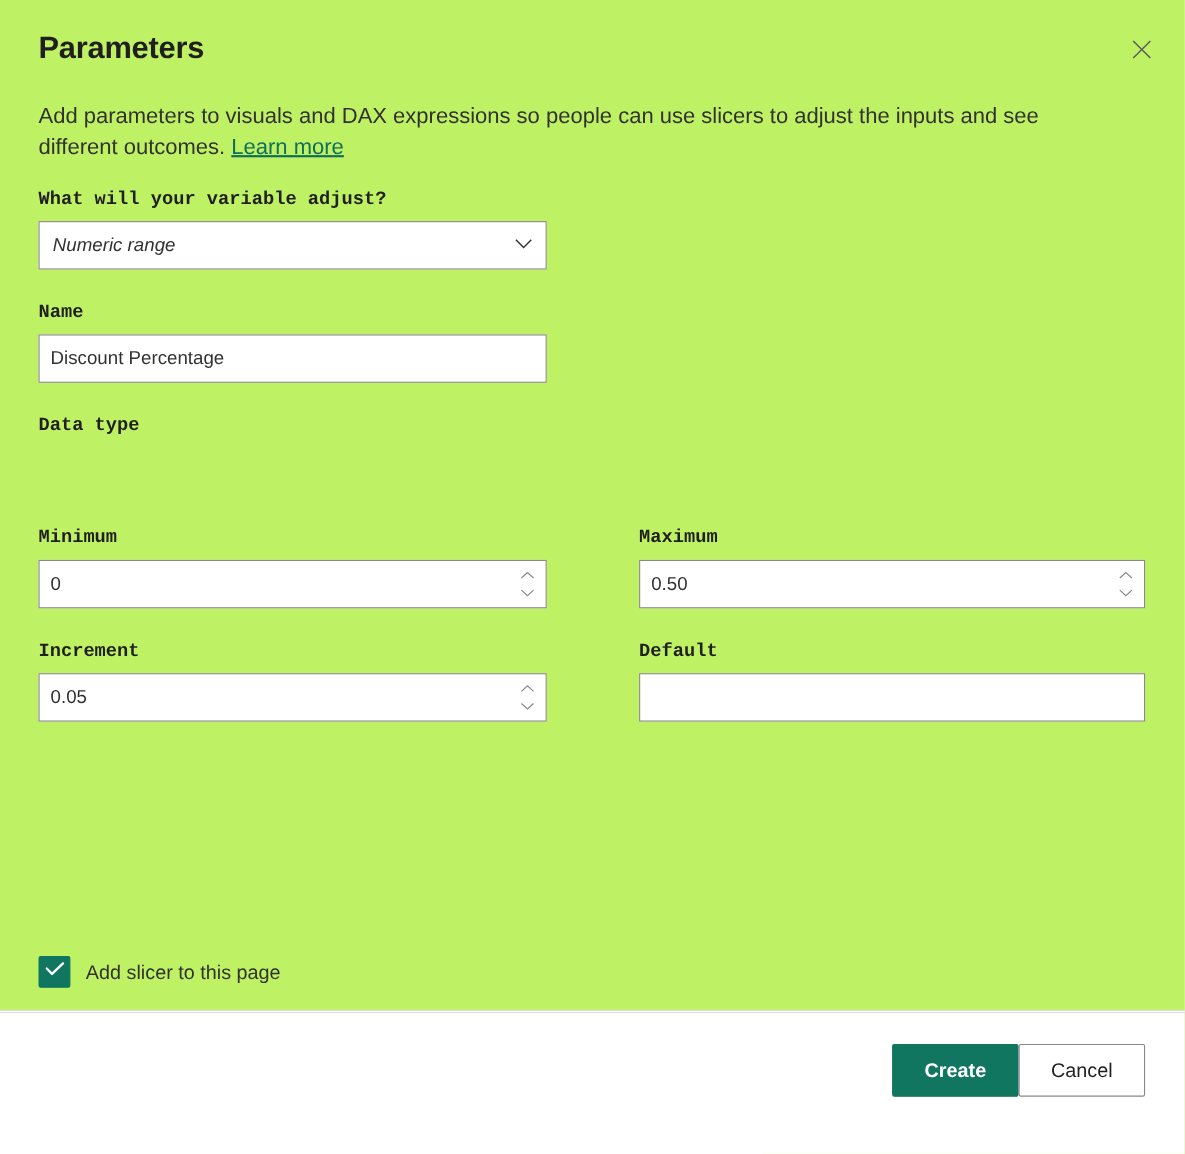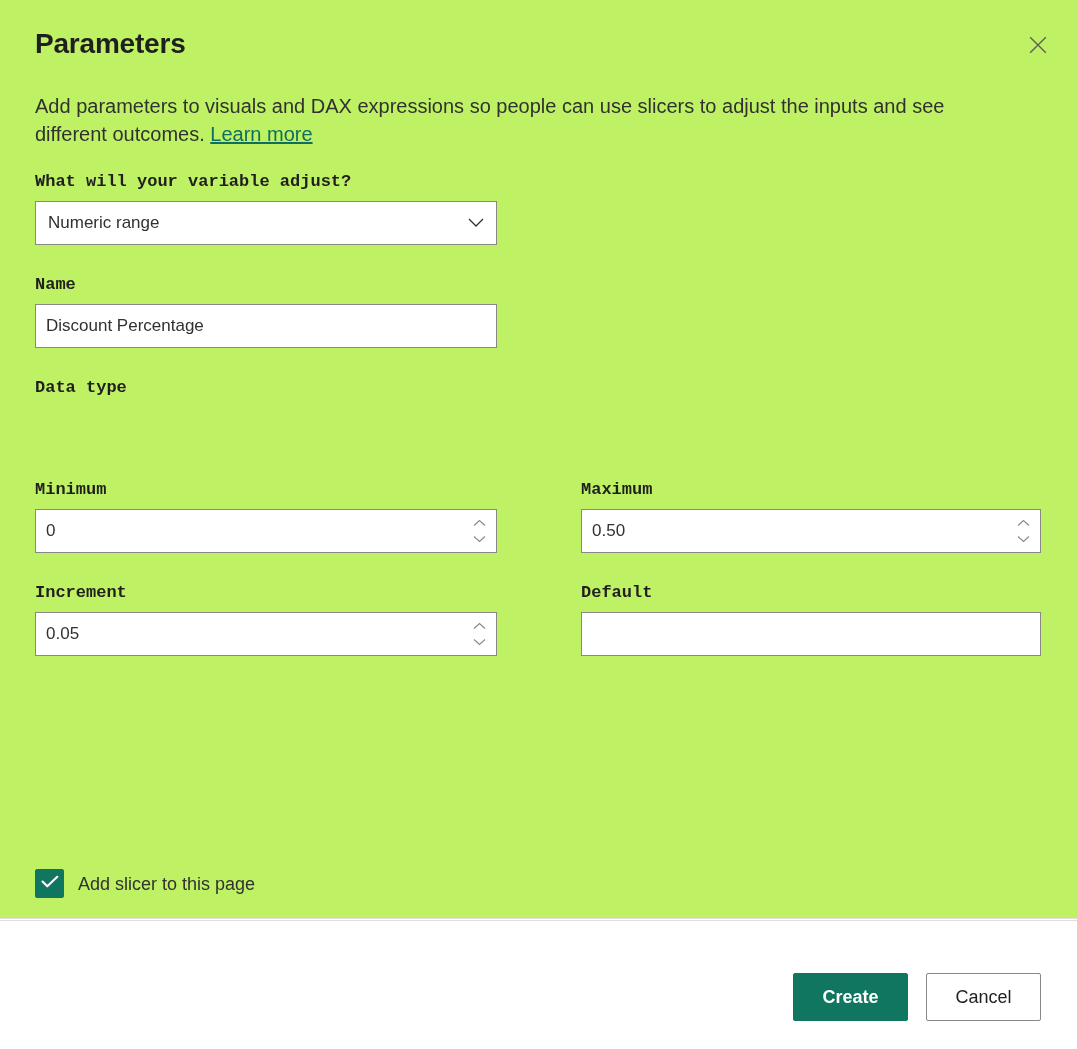--- a/index.html
+++ b/index.html
@@ -106,20 +106,21 @@
     display: flex;
     align-items: center;
   }
   .control.text-input {
     padding: 0 10px;
     align-items: center;
   }
   .control.dropdown {
     padding: 0 34px 0 12px;
     cursor: pointer;
+    font-style: italic;
   }
   .control.spinner {
     padding: 0 30px 0 10px;
   }
   .control .value {
     font-size: 17px;
     color: #323130;
     line-height: 22px;
     white-space: nowrap;
     overflow: hidden;
@@ -199,23 +200,23 @@
   .footer {
     position: absolute;
     left: 0;
     top: 921px;
     width: 1077px;
     height: 127px;
   }
   .footer-buttons {
     position: absolute;
     right: 36px;
-    top: 52px;
-    display: flex;
-    gap: 18px;
+    top: 28px;
+    display: flex;
+    gap: 0;
     justify-content: space-between;
   }
   .btn {
     box-sizing: border-box;
     height: 48px;
     min-width: 115px;
     padding: 0 20px;
     font-size: 18px;
     font-family: "Liberation Sans", sans-serif;
     border-radius: 2px;

